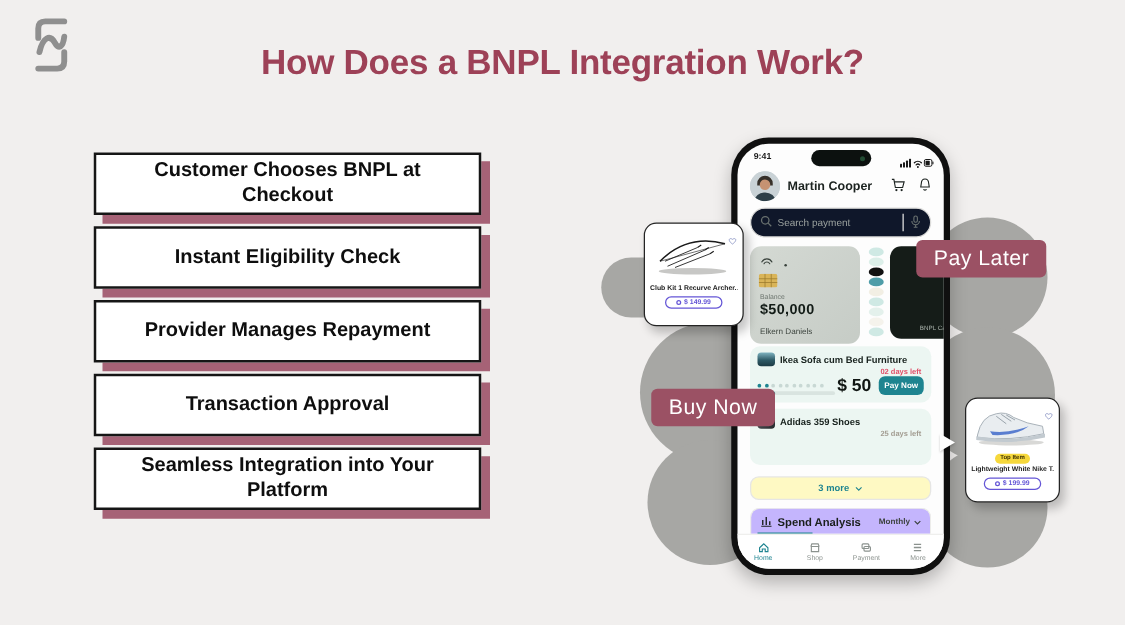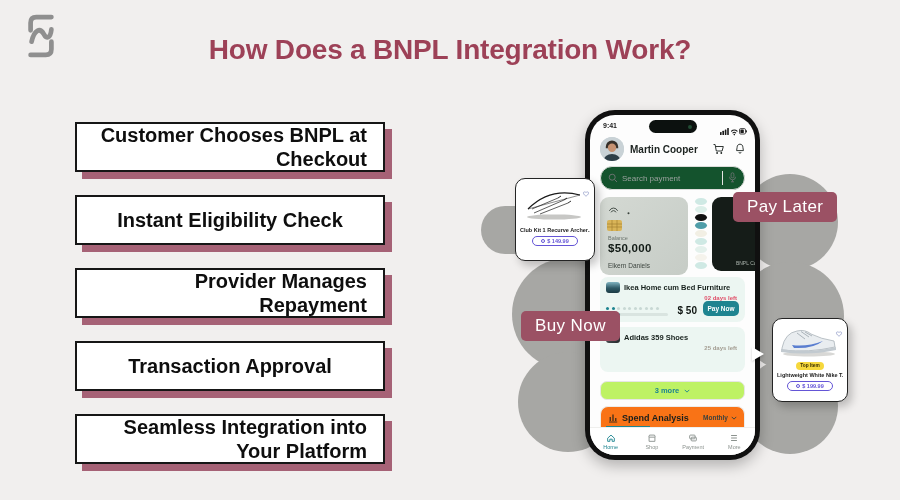--- a/index.html
+++ b/index.html
@@ -7,23 +7,23 @@
   body { font-family:"Liberation Sans", sans-serif; background:#f1efee; position:relative; overflow:hidden; }
   .stage { position:absolute; inset:0; width:900px; height:500px; }
 
   
   .logo { position:absolute; left:24px; top:10px; }
   .page-title { position:absolute; left:0; right:0; top:34px; text-align:center;
     font-size:28px; font-weight:700; color:#9d4157; letter-spacing:-0.2px; }
 
   
   .steps { position:absolute; left:75px; top:122px; width:310px; }
-  .step { height:50px; margin-bottom:23px; background:#ffffff; border:2px solid #161616;
+  .step { height:50px; margin-bottom:9px; background:#ffffff; border:2px solid #161616;
     box-shadow:7px 7px 0 #a66276; display:flex; align-items:center; justify-content:center;
-    text-align:right; font-size:20px; font-weight:600; color:#0e0e0e; line-height:1.22; padding:0 16px; }
+    text-align:center; font-size:16px; font-weight:600; color:#0e0e0e; line-height:1.22; padding:0 16px; }
 
   
   .blob { position:absolute; background:#a7a7a4; z-index:1; }
   .blob.circle { border-radius:50%; }
   .blob.pill { border-radius:24px; }
 
   
   .callout { position:absolute; z-index:6; background:#9b5164; color:#fff; font-size:17px;
     padding:5px 14px; border-radius:5px; letter-spacing:0.4px; }
 
@@ -37,21 +37,21 @@
     background:#0c110f; border-radius:8px; }
   .island .cam { position:absolute; right:5px; top:4.5px; width:4px; height:4px; border-radius:50%; background:#224b33; }
   .status-icons { position:absolute; right:8px; top:7px; }
 
   .avatar { position:absolute; left:10px; top:22px; width:24px; height:24px; border-radius:50%; overflow:hidden; background:#c9d2d6; }
   .user-name { position:absolute; left:40px; top:29px; font-size:10px; font-weight:700; color:#1c2320; }
   .icon-cart { position:absolute; right:30px; top:26px; }
   .icon-bell { position:absolute; right:9px; top:26px; }
 
   .search { position:absolute; left:10px; top:51px; width:145px; height:24px; border:1px solid #dcdcda;
-    border-radius:13px; background:#14532d; display:flex; align-items:center; padding:0 7px; gap:4px; }
+    border-radius:13px; background:#0f172a; display:flex; align-items:center; padding:0 7px; gap:4px; }
   .search .ph { font-size:8px; color:#9aa19e; flex:1; }
   .search .mic-wrap { border-left:1px solid #e4e4e2; padding-left:5px; height:14px; display:flex; align-items:center; }
 
   .carousel { position:absolute; left:10px; top:82px; width:155px; height:74px; }
   .wcard { position:absolute; left:0; top:0; width:88px; height:78px; border-radius:9px;
     background:linear-gradient(135deg,#d4d9d3,#c6ccc6);text-align:center; }
   .wcard .chip { position:absolute; left:7px; top:20px; }
   .wcard .ctl { position:absolute; left:8px; top:4px; }
   .bal-label { position:absolute; left:8px; top:38px; font-size:5.5px; color:#6d766f; }
   .bal-value { position:absolute; left:8px; top:45px; font-size:11.5px; font-weight:700; color:#121b16; letter-spacing:0.3px; }
@@ -70,30 +70,30 @@
   .ptitle { font-size:7.5px; font-weight:700; color:#17211d; white-space:nowrap; }
   .days { position:absolute; right:8px; top:18px; font-size:6px; font-weight:600; }
   .days.urgent { color:#e0506a; } .days.calm { color:#a39d92; }
   .prow-bot { position:absolute; left:6px; right:6px; bottom:6px; display:flex; align-items:flex-end; }
   .meter { width:62px; }
   .pdots { display:flex; gap:2.5px; margin-bottom:3px; }
   .pdot { width:3px; height:3px; border-radius:50%; background:#c8d8d4; }
   .pdot.filled { background:#1e8490; }
   .ptrack { height:3px; background:#d9e4e0; border-radius:2px; overflow:hidden; }
   .pfill { height:100%; background:#1e8490; border-radius:2px; }
-  .amount { margin-left:auto; margin-right:6px; font-size:10px; font-weight:700; color:#101613; }
+  .amount { margin-left:auto; margin-right:6px; font-size:14px; font-weight:700; color:#101613; }
   .paybtn { width:36px; height:15px; background:#1e8490; color:#fff; font-size:6.5px; font-weight:600;
     border-radius:5px; display:flex; align-items:center; justify-content:center; }
 
-  .more-pill { position:absolute; left:10px; top:266px; width:145px; height:19px; background:#bef264;
+  .more-pill { position:absolute; left:10px; top:266px; width:145px; height:19px; background:#fef9c3;
     border:1px solid #e6e6e4; border-radius:7px; display:flex; align-items:center; justify-content:center;
     gap:5px; color:#1e8490; font-size:7.5px; font-weight:600; }
 
   .spend { position:absolute; left:10px; top:291px; width:145px; height:22px; border:1px solid #ececea;
-    border-bottom:none; border-radius:8px 8px 0 0; display:flex; align-items:center; padding:0 7px; gap:4px; background:#f97316; }
+    border-bottom:none; border-radius:8px 8px 0 0; display:flex; align-items:center; padding:0 7px; gap:4px; background:#c4b5fd; }
   .spend-title { font-size:9px; font-weight:700; color:#1a1f1c; }
   .spend-right { margin-left:auto; display:flex; align-items:center; gap:3px; font-size:6.5px; color:#3c423e; font-weight:600; }
   .spend-line { position:absolute; left:16px; top:311px; width:44px; height:2px; background:#1e8490; }
 
   .nav { position:absolute; left:0; right:0; bottom:0; height:28px; background:#fff; border-top:1px solid #efefed; display:flex; }
   .nav-item { flex:1; display:flex; flex-direction:column; align-items:center; justify-content:center; gap:1px;
     color:#8b928e; font-size:5.5px; }
   .nav-item.active { color:#1e8490; }
   .nav-item svg { stroke:currentColor; }
 
@@ -244,21 +244,21 @@
             <span class="oval" style="background: rgb(207, 233, 228);"></span>
           </div>
         <div class="dcard">
           <span class="dlabel">BNPL Card</span>
         </div>
       </div>
 
       <div class="prow r0">
         <div class="prow-top">
           <span class="thumb sofa"></span>
-          <span class="ptitle">Ikea Home cum Bed Furniture</span>
+          <span class="ptitle">Ikea Sofa cum Bed Furniture</span>
         </div>
         <span class="days urgent">02 days left</span>
         <div class="prow-bot">
           <div class="meter">
             <div class="pdots">
                 <span class="pdot filled"></span>
                 <span class="pdot filled"></span>
                 <span class="pdot"></span>
                 <span class="pdot"></span>
                 <span class="pdot"></span>

